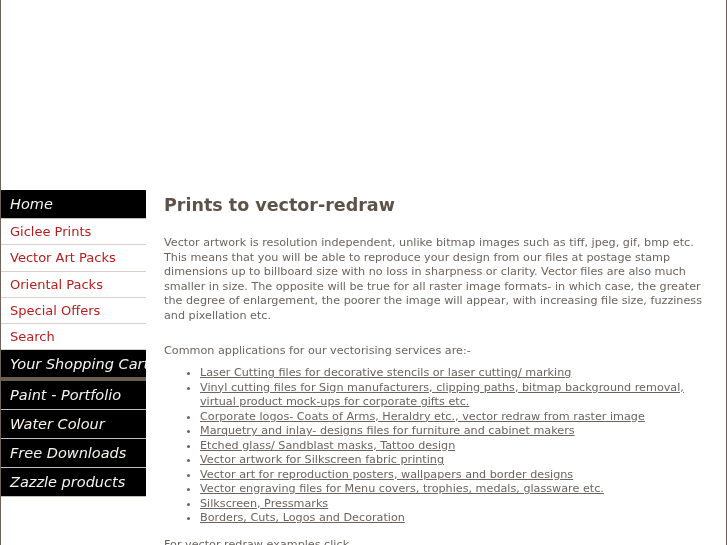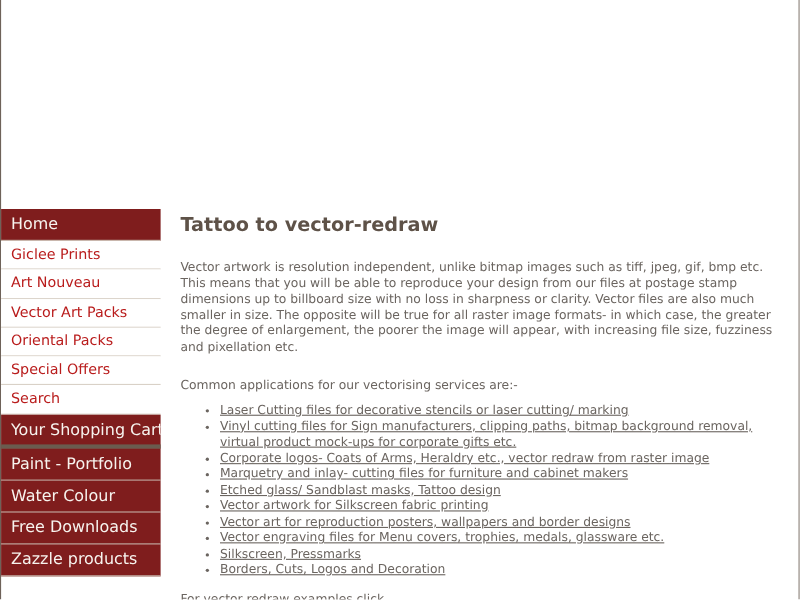--- a/index.html
+++ b/index.html
@@ -12,22 +12,22 @@
       border-left: 1px solid #6e6259; border-right: 1px solid #6e6259;
     }
     .sidebar { position: absolute; left: 1px; top: 190px; width: 145px; }
     .nav-item {
       display: block; box-sizing: border-box; height: 26.3px; line-height: 26px;
       padding-left: 9px; font-size: 13px; color: #b91c1c; background: #ffffff;
       border-bottom: 1px solid #d9d1c7; white-space: nowrap; overflow: hidden;
       cursor: pointer;
     }
     .nav-item.dark {
-      background: #7f1d1d; color: #f7f3ee; font-size: 14.5px; height: 29px;
-      line-height: 28px; border-bottom: 1px solid #c9bdb1;
+      background: #000000; color: #f7f3ee; font-size: 14.5px; height: 29px;
+      line-height: 28px; border-bottom: 1px solid #c9bdb1; font-style: italic;
     }
     .nav-item.home { height: 29px; line-height: 28px; border-bottom: 1px solid #c9bdb1; }
     .nav-item.cart { border-bottom: 4px solid #6a5c4f; height: 31px; line-height: 28px; }
     .content { position: absolute; left: 164px; top: 186px; width: 555px; color: #6b6560; }
     .cart-status {
       text-align: right; font-size: 11px; color: #4a4038; font-weight: bold;
       height: 18px; line-height: 18px;
     }
     .cart-status .rest { font-weight: normal; color: #3a3530; }
     .cart-icon { display: inline-block; font-weight: normal; font-size: 11px; color: #5e5248; }
@@ -40,45 +40,44 @@
     .cut { margin-top: 12px; font-size: 11.2px; line-height: 14px; color: #6b6560; }
   </style>
 </head>
 <body>
 
 <div class="frame"></div>
 
 <nav class="sidebar">
   <a class="nav-item dark home">Home</a>
   <a class="nav-item">Giclee Prints</a>
-  <a class="nav-item">Art Nouveau</a>
   <a class="nav-item">Vector Art Packs</a>
   <a class="nav-item">Oriental Packs</a>
   <a class="nav-item">Special Offers</a>
   <a class="nav-item">Search</a>
   <a class="nav-item dark cart">Your Shopping Cart</a>
   <a class="nav-item dark">Paint - Portfolio</a>
   <a class="nav-item dark">Water Colour</a>
   <a class="nav-item dark">Free Downloads</a>
   <a class="nav-item dark">Zazzle products</a>
 </nav>
 
 <main class="content">
 
-  <h1>Tattoo to vector-redraw</h1>
+  <h1>Prints to vector-redraw</h1>
 
   <p>Vector artwork is resolution independent, unlike bitmap images such as tiff, jpeg, gif, bmp etc. This means that you will be able to reproduce your design from our files at postage stamp dimensions up to billboard size with no loss in sharpness or clarity. Vector files are also much smaller in size. The opposite will be true for all raster image formats- in which case, the greater the degree of enlargement, the poorer the image will appear, with increasing file size, fuzziness and pixellation etc.</p>
 
   <p>Common applications for our vectorising services are:-</p>
 
   <ul>
     <li>Laser Cutting files for decorative stencils or laser cutting/ marking</li>
     <li>Vinyl cutting files for Sign manufacturers, clipping paths, bitmap background removal, virtual product mock-ups for corporate gifts etc.</li>
     <li>Corporate logos- Coats of Arms, Heraldry etc., vector redraw from raster image</li>
-    <li>Marquetry and inlay- cutting files for furniture and cabinet makers</li>
+    <li>Marquetry and inlay- designs files for furniture and cabinet makers</li>
     <li>Etched glass/ Sandblast masks, Tattoo design</li>
     <li>Vector artwork for Silkscreen fabric printing</li>
     <li>Vector art for reproduction posters, wallpapers and border designs</li>
     <li>Vector engraving files for Menu covers, trophies, medals, glassware etc.</li>
     <li>Silkscreen, Pressmarks</li>
     <li>Borders, Cuts, Logos and Decoration</li>
   </ul>
 
   <div class="cut">For vector redraw examples click</div>
 </main>

